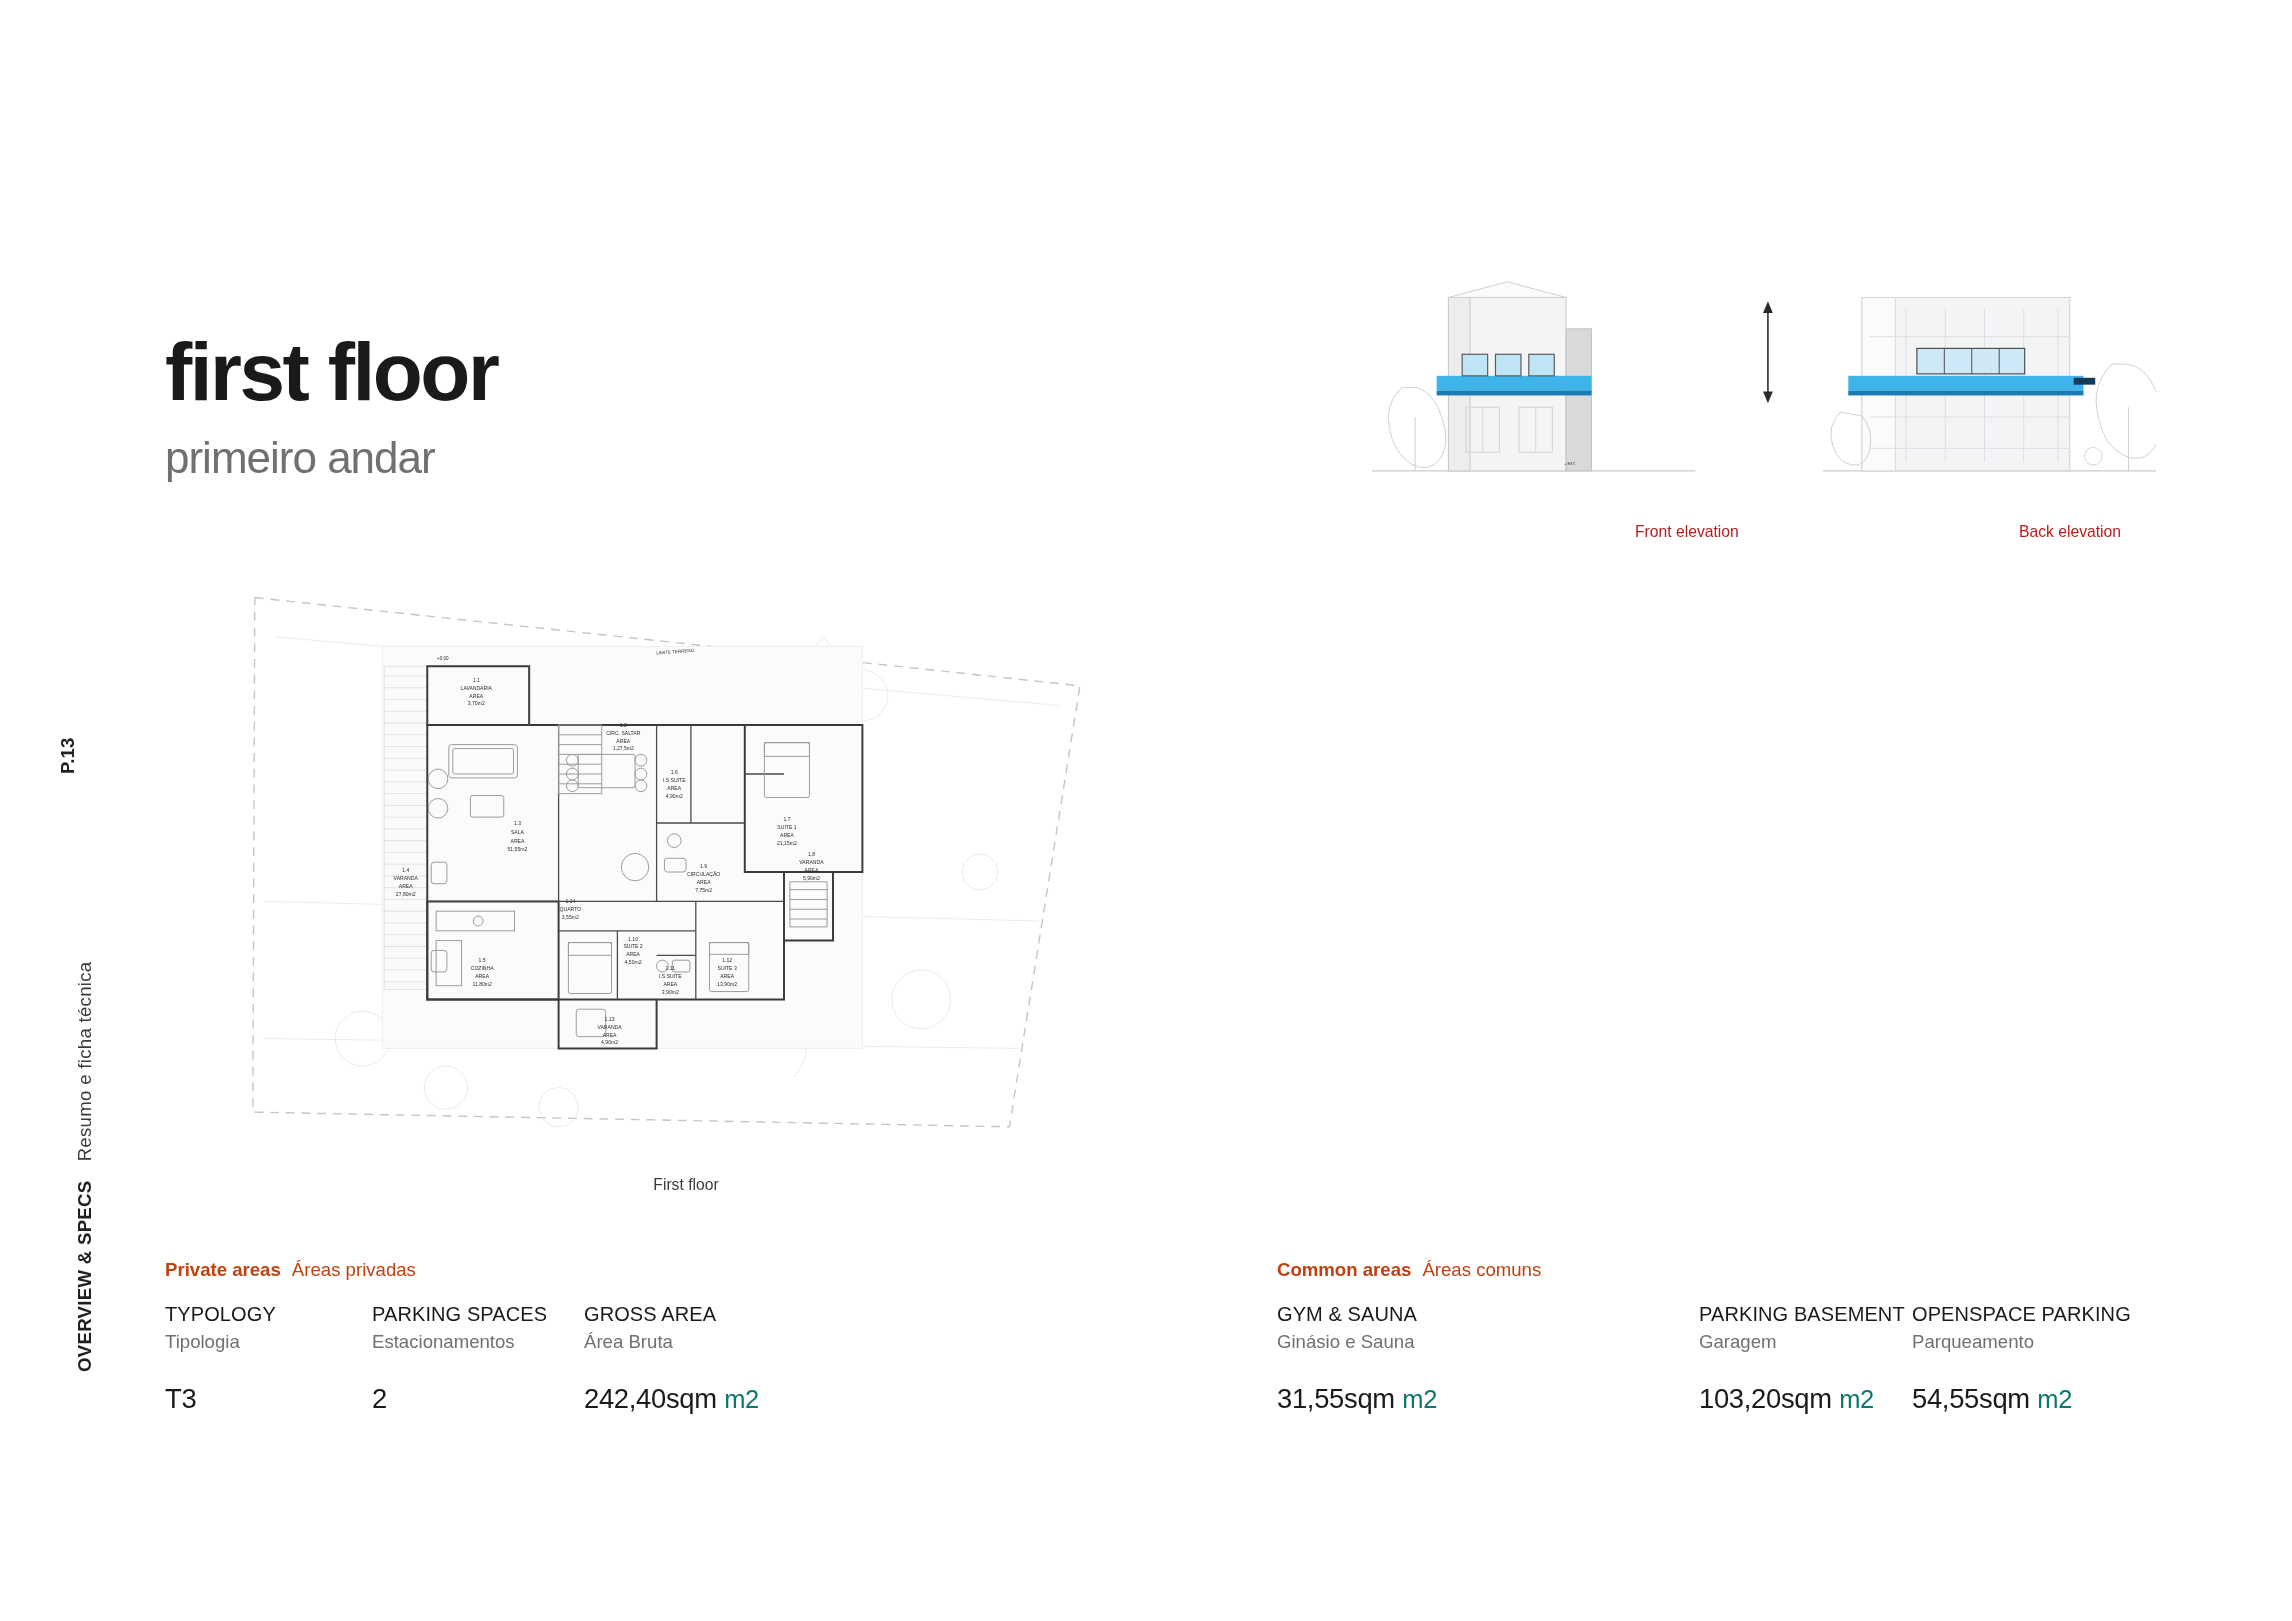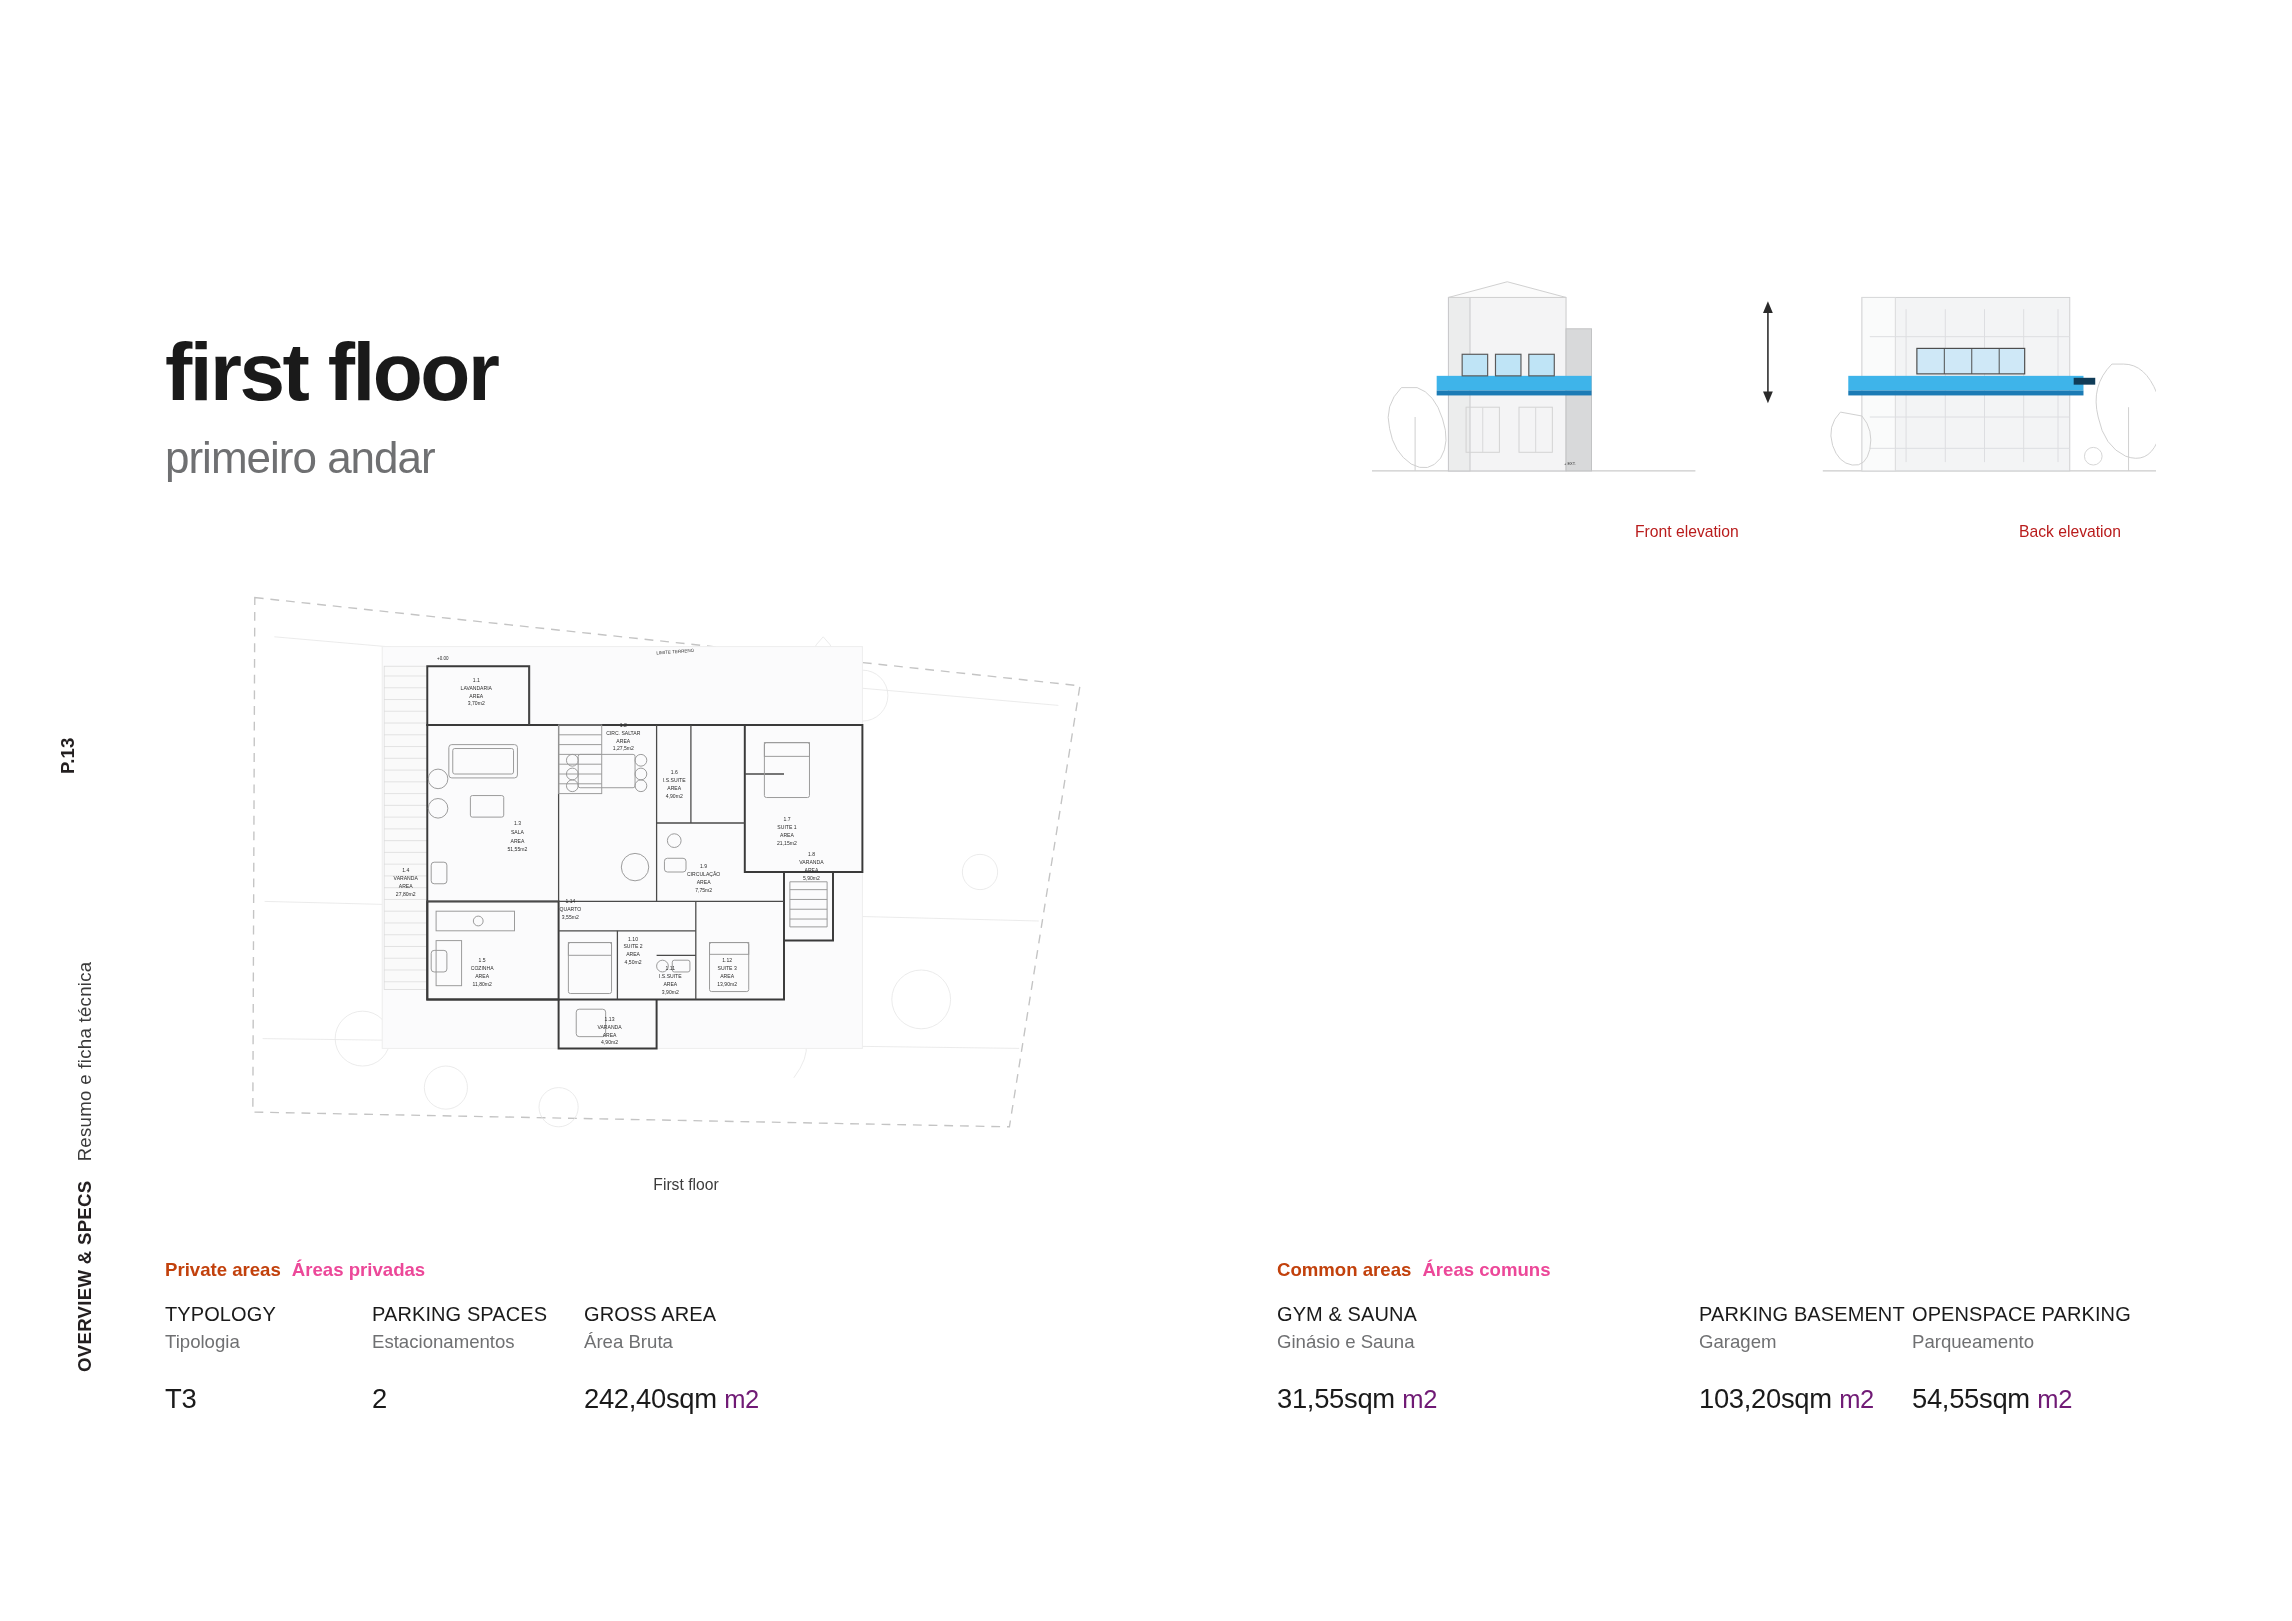--- a/index.html
+++ b/index.html
@@ -126,21 +126,21 @@
     left: 0;
     width: 2293px;
     height: 137px;
   }
   .spec-group-title {
     position: absolute;
     font-size: 18.6px;
     white-space: nowrap;
   }
   .spec-group-title .en { font-weight: bold; color: #c2410c; }
-  .spec-group-title .pt { font-weight: bold; color: #ec4899; margin-left: 5.9px; text-align: right; }
+  .spec-group-title .pt { font-weight: normal; color: #c2410c; margin-left: 5.9px; text-align: right; }
 
   .spec-col {
     position: absolute;
     top: 44px;
   }
   .spec-label-en {
     font-size: 20px;
     letter-spacing: 0.1px;
     color: #1a1a1a;
     white-space: nowrap;
@@ -152,21 +152,21 @@
     white-space: nowrap;
   }
   .spec-value {
     margin-top: 30px;
     font-size: 27.4px;
     color: #1a1a1a;
     white-space: nowrap;
     letter-spacing: -0.3px;
   }
   .spec-value .unit {
-    color: #701a75;
+    color: #0f766e;
     font-size: 25.5px;
   }
 
   
   .fp-txt { font-family: "Liberation Sans", sans-serif; fill: #2b2b2b; }
 </style>
 </head>
 <body>
 
 <div class="side-rail">

